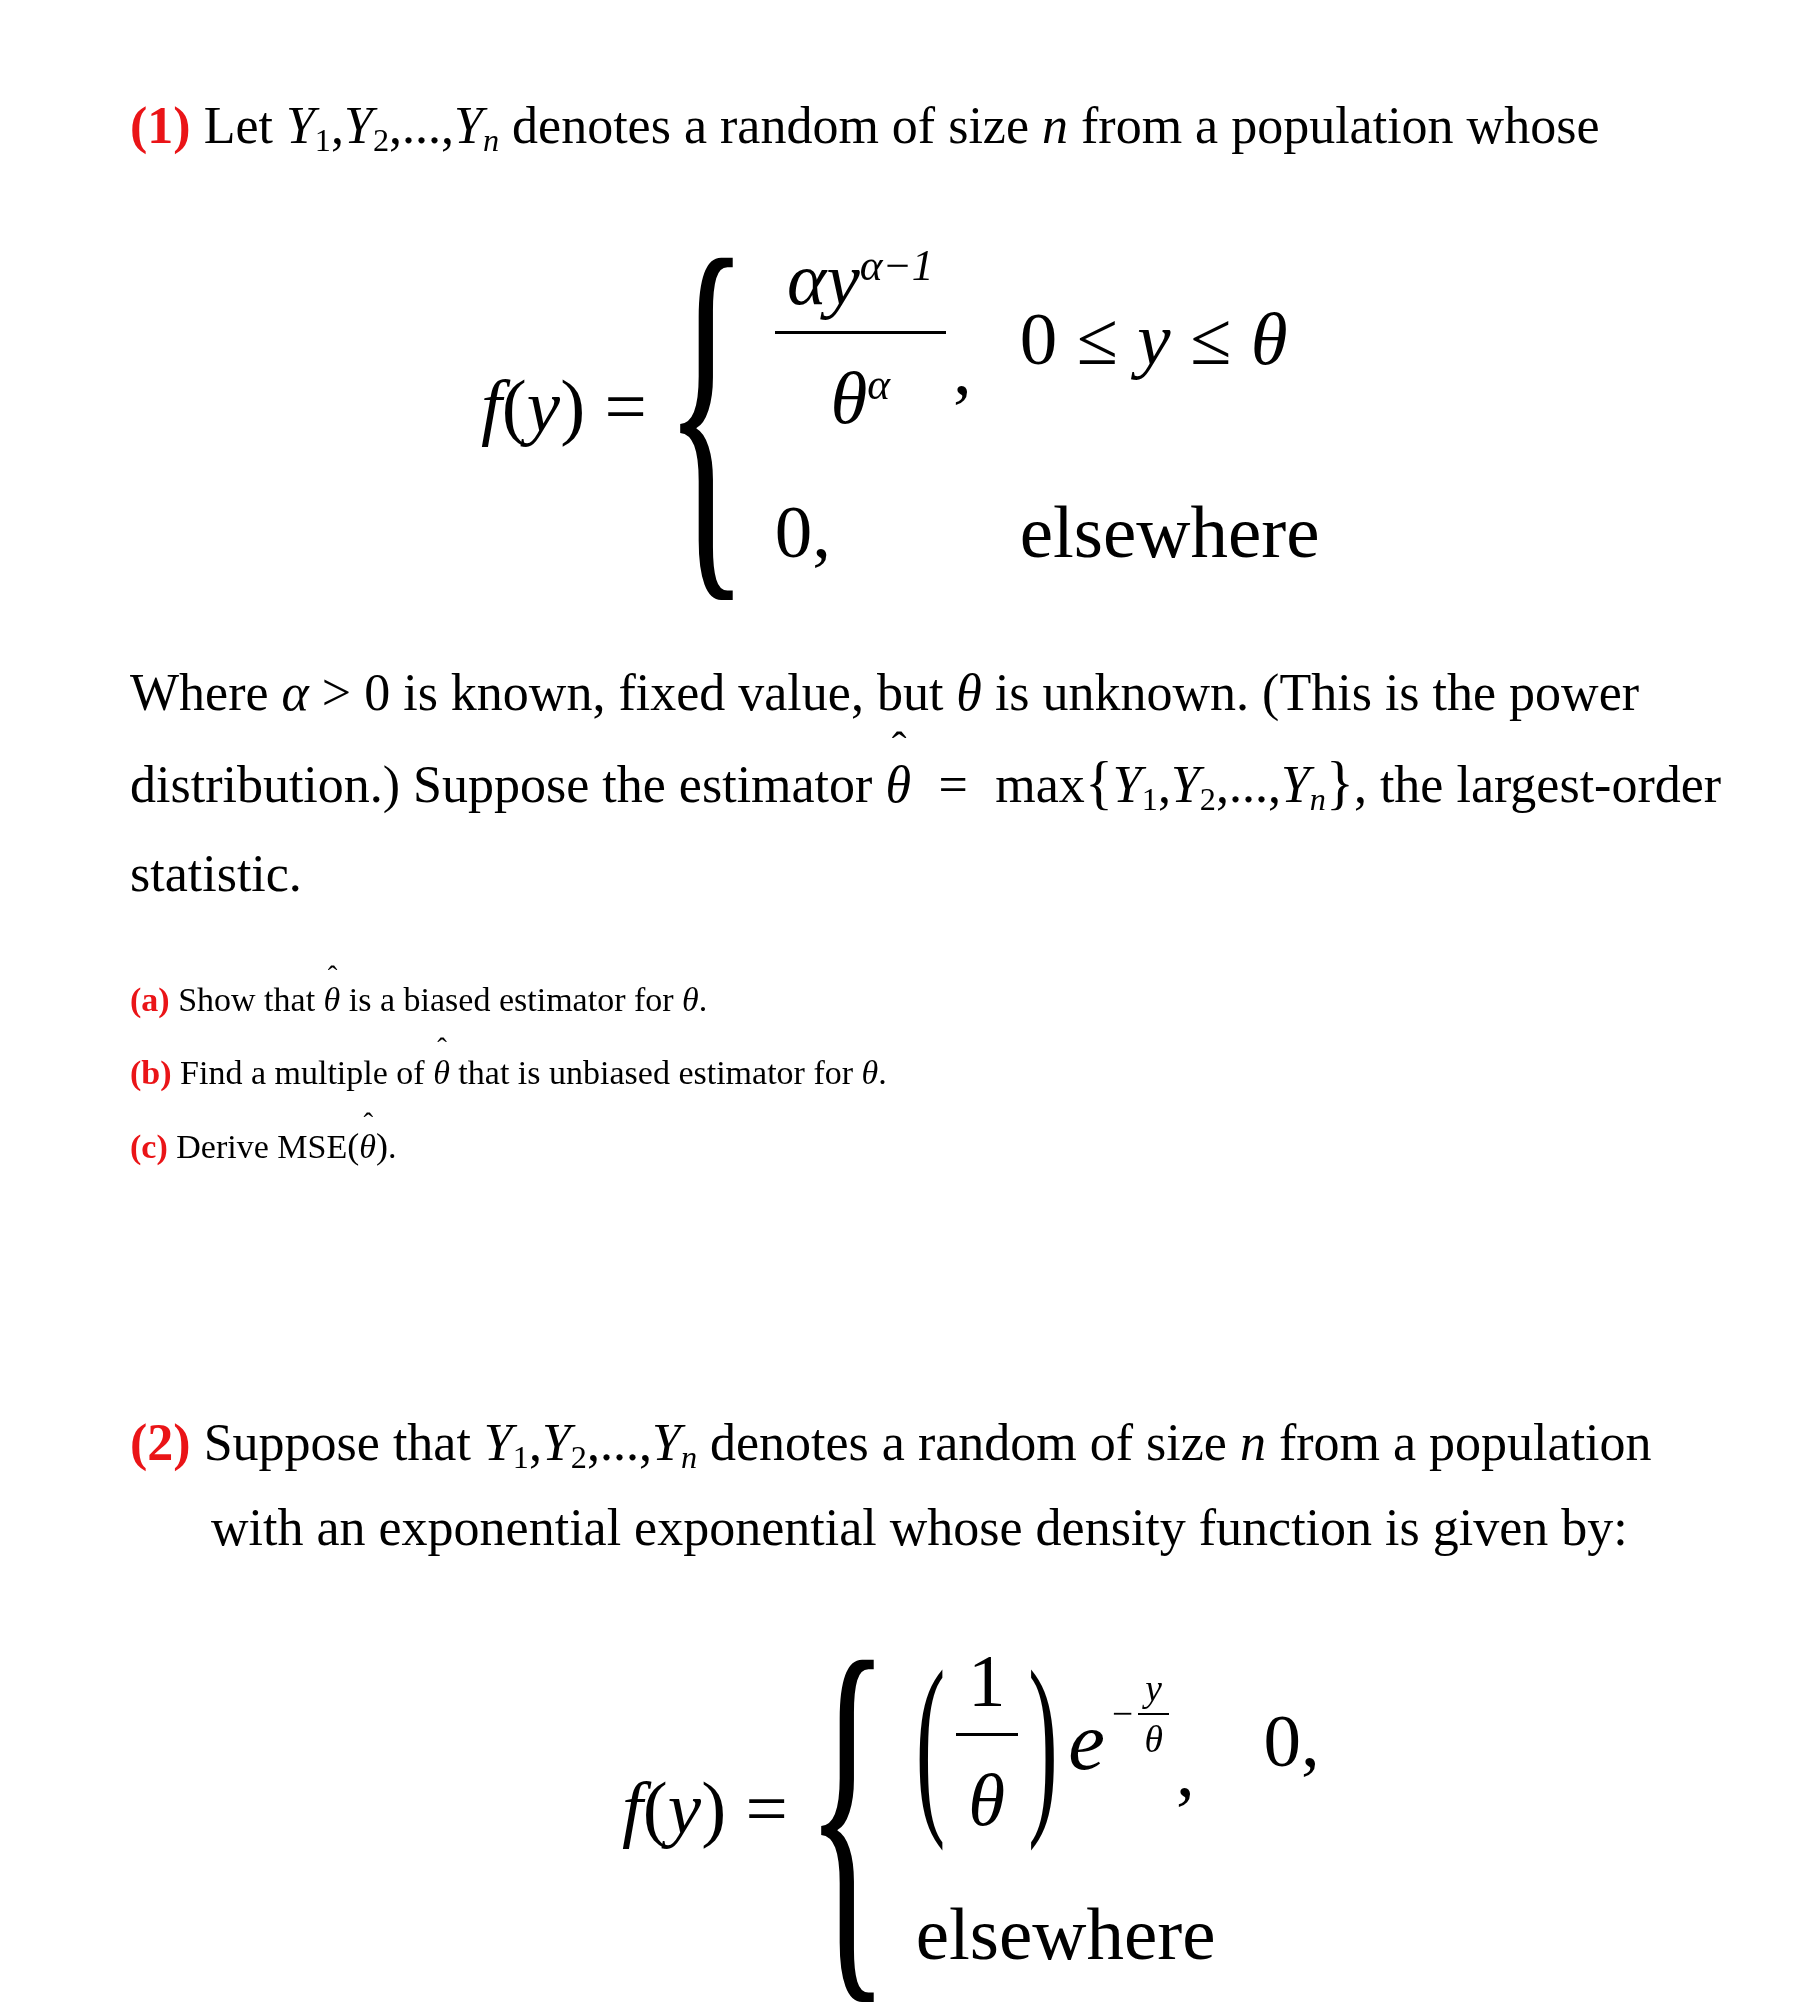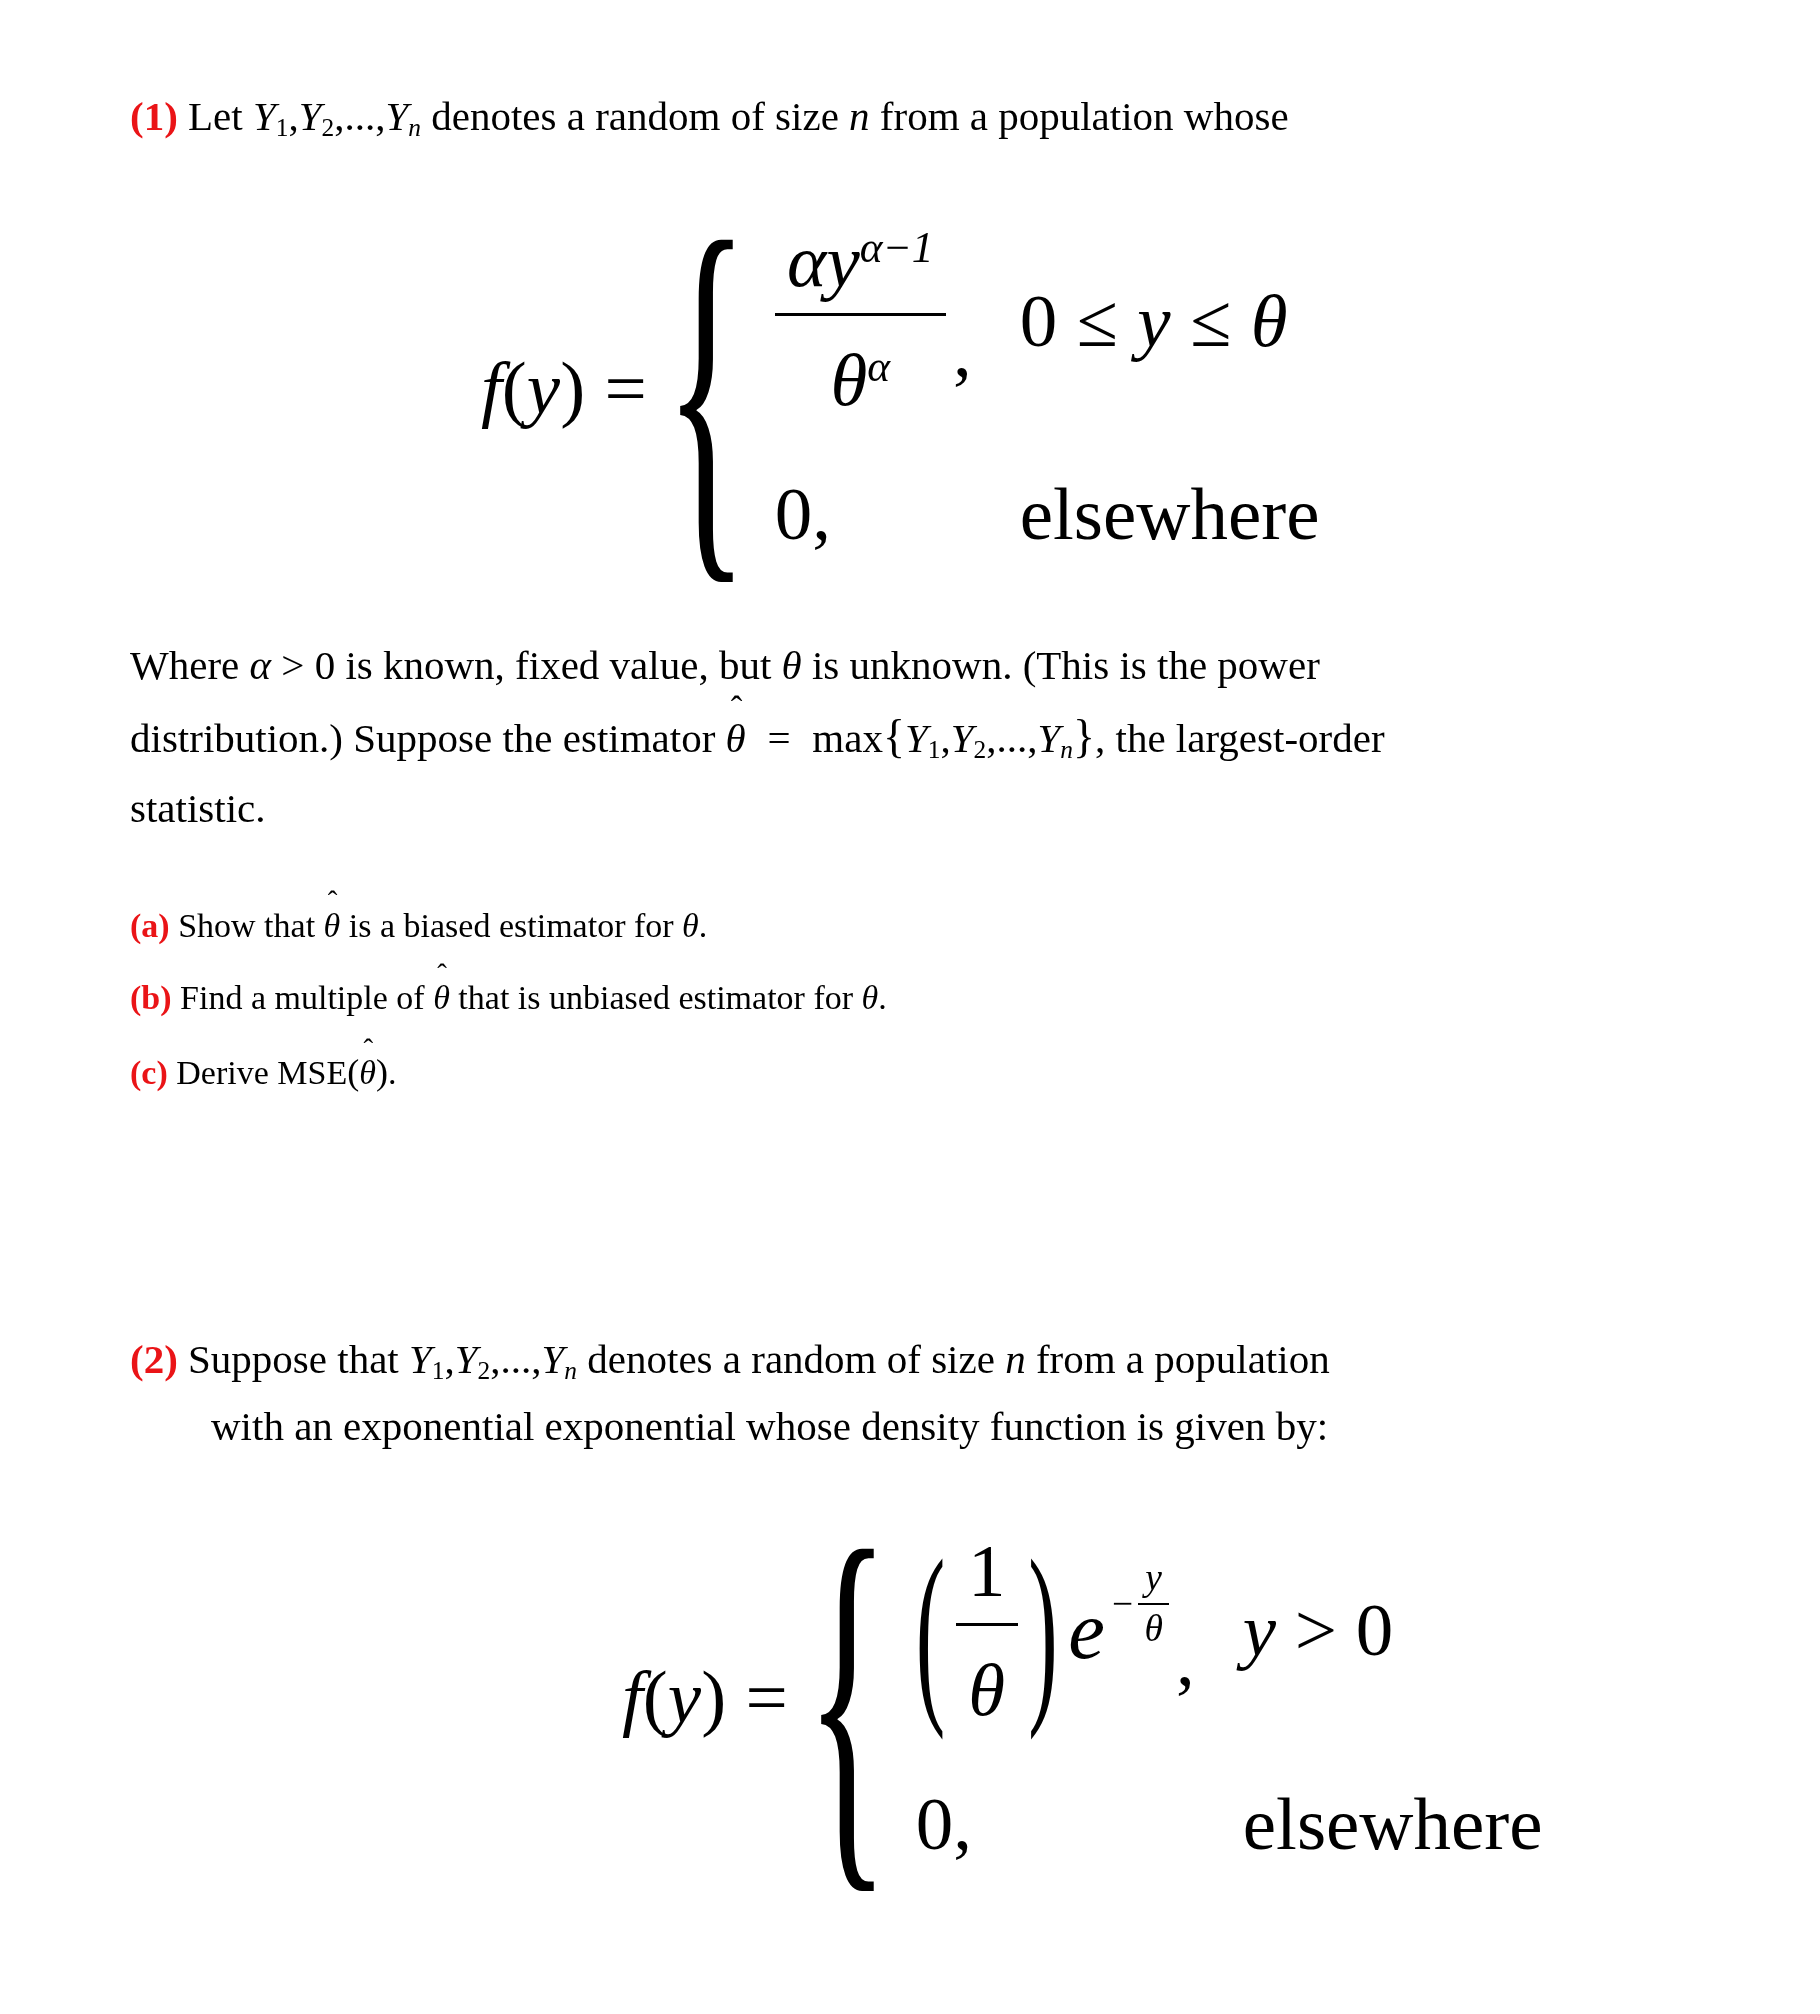--- a/index.html
+++ b/index.html
@@ -4,21 +4,21 @@
 <style>
   * { margin:0; padding:0; box-sizing:border-box; }
   html, body { background:#ffffff; }
   body {
     width:1821px; height:2015px; overflow:hidden;
     color:#000000;
     font-family:"Liberation Serif","DejaVu Serif",serif;
   }
   .page { padding:83px 61px 0 130px; }
 
-  .line { white-space:nowrap; font-size:41px; line-height:1.64; }
+  .line { white-space:nowrap; font-size:52px; line-height:1.64; }
   .cont { margin-left:81px; }
   .red  { color:#ea1417; font-weight:bold; }
   i, .it { font-style:italic; }
   sub { font-size:0.62em; vertical-align:-0.24em; line-height:0; }
   .msup { font-size:0.58em; vertical-align:0.55em; line-height:0; }
   .bigb { font-size:1.12em; }
   .bigp { font-size:1.06em; }
   .mseq { white-space:nowrap; }
 
   .hatwrap { position:relative; display:inline-block; font-style:italic; }
@@ -162,22 +162,20 @@
             <span class="esup">
               <span class="minus">−</span>
               <span class="sfrac">
                 <span class="num"><i>y</i></span>
                 <span class="den"><i>θ</i></span>
               </span>
             </span>
           </span>
         <span class="comma-low">,</span>
       </span>
-      <span class="cond"><i>y</i>
-        <span>&gt; 0</span></span>
       <span class="value">
           <span>0,</span>
         </span>
       <span class="cond">elsewhere</span>
     </div>
   </div>
 
 </div>
 
 

